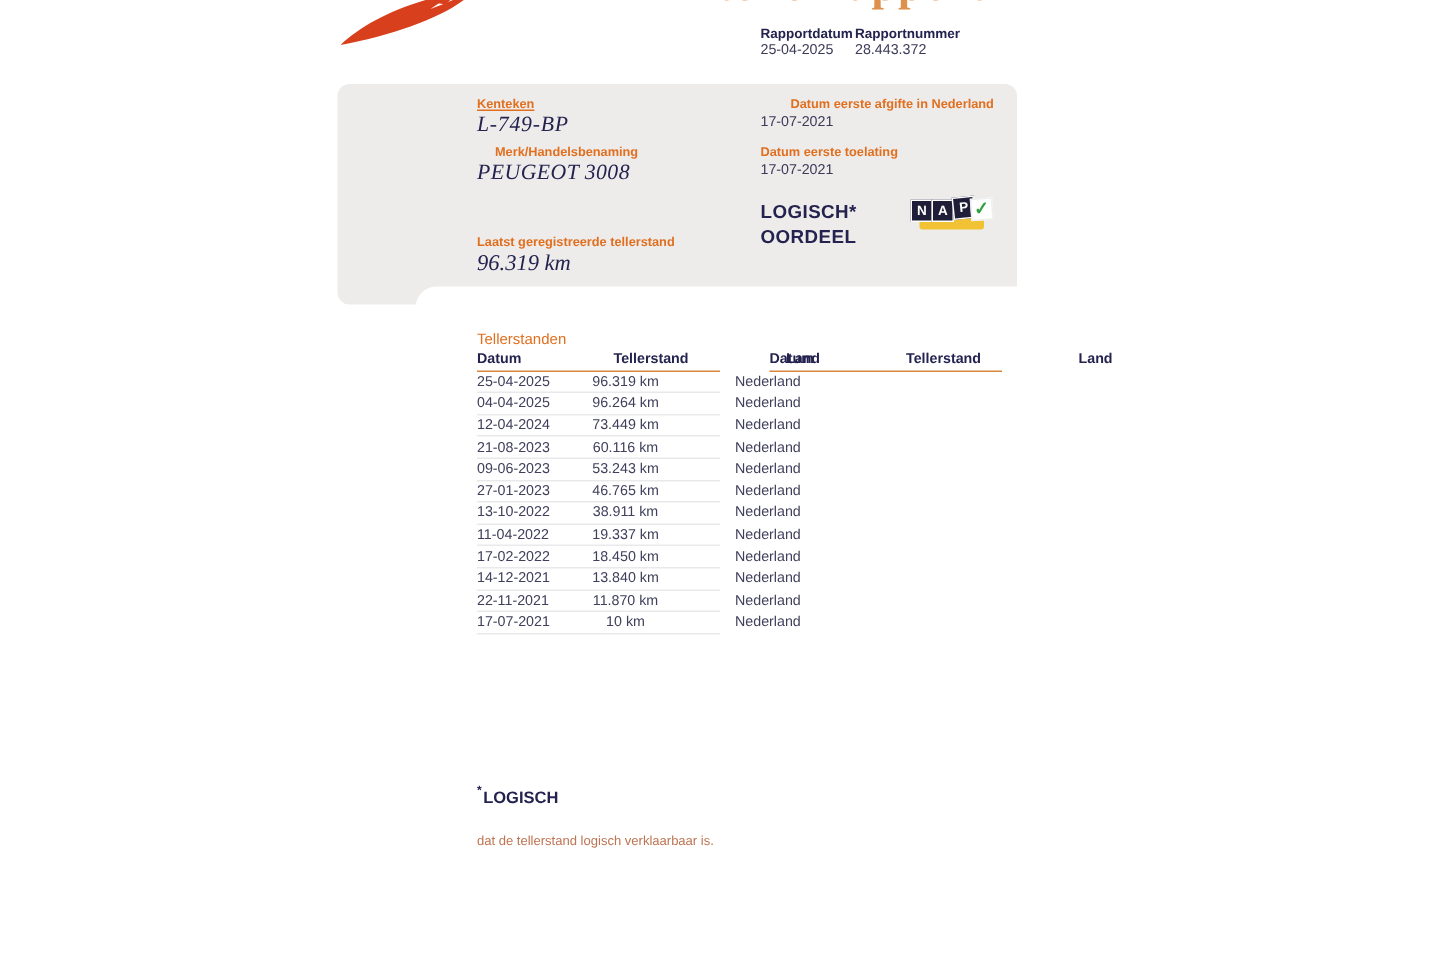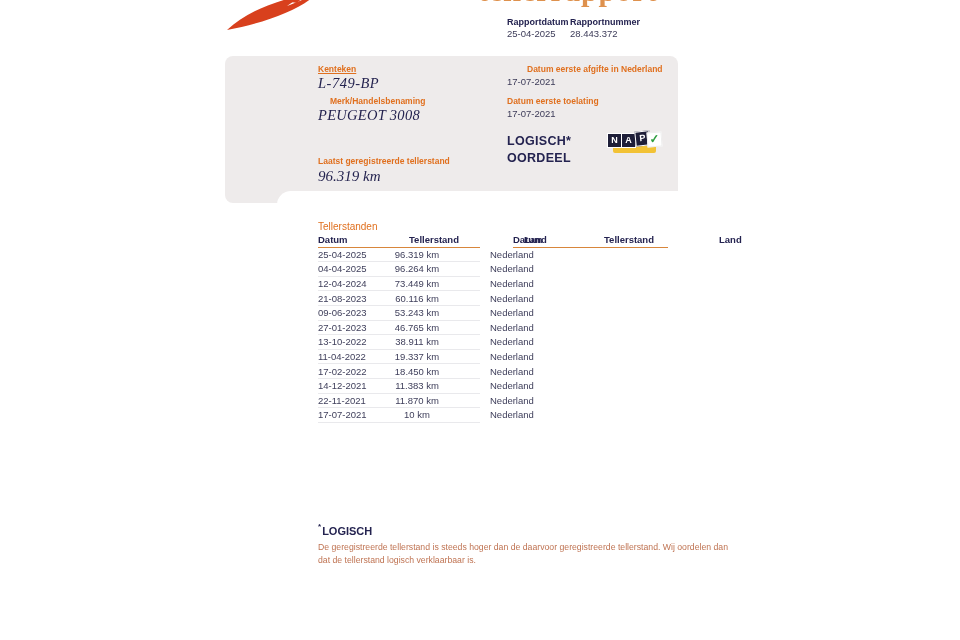--- a/index.html
+++ b/index.html
@@ -143,21 +143,21 @@
       <span class="c c2">19.337 km</span>
       <span class="c c3">Nederland</span>
     </div>
     <div class="trow">
       <span class="c c1">17-02-2022</span>
       <span class="c c2">18.450 km</span>
       <span class="c c3">Nederland</span>
     </div>
     <div class="trow">
       <span class="c c1">14-12-2021</span>
-      <span class="c c2">11.383 km</span>
+      <span class="c c2">13.840 km</span>
       <span class="c c3">Nederland</span>
     </div>
     <div class="trow">
       <span class="c c1">22-11-2021</span>
       <span class="c c2">11.870 km</span>
       <span class="c c3">Nederland</span>
     </div>
     <div class="trow">
       <span class="c c1">17-07-2021</span>
       <span class="c c2">10 km</span>
@@ -169,21 +169,20 @@
     <div class="trow thead" style="border-bottom:1px solid #d8863b;">
       <span class="c c1">Datum</span>
       <span class="c c2">Tellerstand</span>
       <span class="c c3">Land</span>
     </div>
   </div>
 
   <div class="abs fn-title" style="left:318px;top:522px;">
     <span class="fn-star">*</span><span>LOGISCH</span>
   </div>
-  <div class="abs fn-line" style="left:318px;top:541px;">De geregistreerde tellerstand is steeds hoger dan de daarvoor geregistreerde tellerstand. Wij oordelen dan</div>
   <div class="abs fn-line" style="left:318px;top:554px;">dat de tellerstand logisch verklaarbaar is.</div>
 
   <div class="abs ftr" style="left:318px;top:613px;">
     <div>Postbus 30000</div>
     <div>9640 RA Veendam</div>
   </div>
   <div class="abs ftr" style="left:380px;top:613px;">
     <div>Telefoon 088 008 74 47</div>
     <div>www.rdw.nl</div>
   </div>

